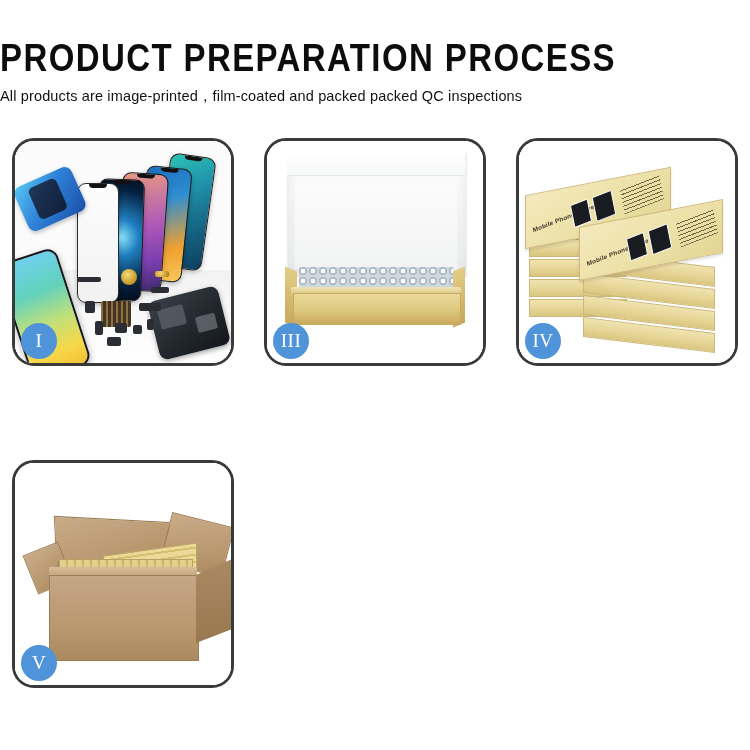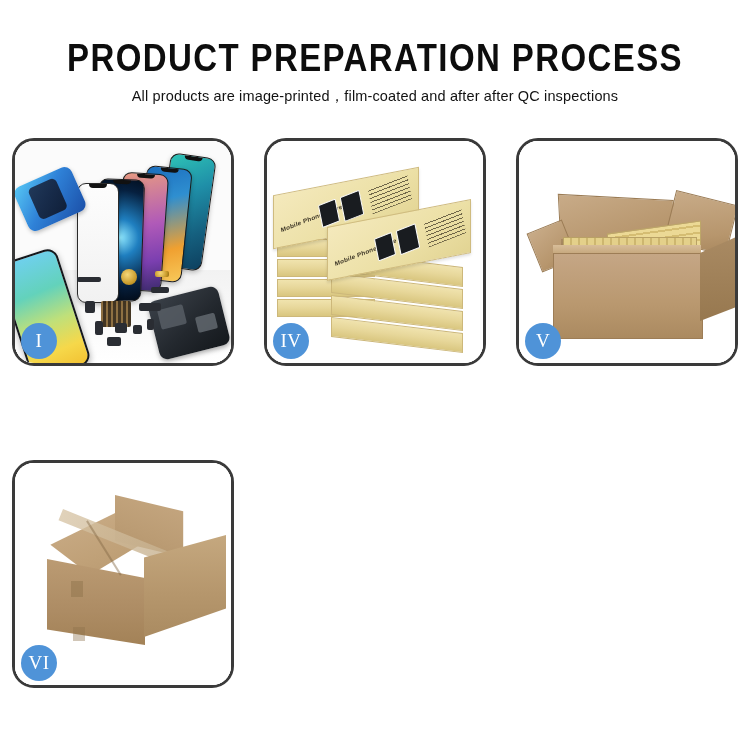--- a/index.html
+++ b/index.html
@@ -21,21 +21,20 @@
     height: 750px;
     background: #ffffff;
   }
 
   
   .header {
     position: absolute;
     top: 34px;
     left: 0;
     width: 750px;
-    text-align: center;
   }
   .title {
     font-family: "Liberation Sans", sans-serif;
     font-size: 33px;
     font-weight: 700;
     letter-spacing: 1.4px;
     color: #0d0d0d;
     line-height: 40px;
     white-space: nowrap;
     transform: scaleY(1.18);
@@ -364,21 +363,21 @@
     background:rgba(130,104,68,.45); transform: rotate(-32deg); transform-origin: top;
   }
 </style>
 </head>
 <body>
 
 <div class="page">
 
   <div class="header">
     <div class="title">PRODUCT PREPARATION PROCESS</div>
-    <div class="subtitle">All products are image-printed，film-coated and after after QC inspections</div>
+    <div class="subtitle">All products are image-printed，film-coated and packed packed QC inspections</div>
   </div>
 
   <div class="grid">
 
     <div class="panel">
       <div class="panel-inner">
         <div class="scene1">
           <div class="floor"></div>
 
           <div class="ph p5">
@@ -412,20 +411,35 @@
           <div class="prt" style="left:100px; top:182px; width:12px; height:10px;"></div>
           <div class="prt" style="left:118px; top:184px; width:9px; height:9px;"></div>
           <div class="prt" style="left:92px; top:196px; width:14px; height:9px;"></div>
           <div class="prt" style="left:132px; top:178px; width:7px; height:11px;"></div>
         </div>
       </div>
       <div class="badge">I</div>
     </div>
 
 
+    <div class="panel">
+      <div class="panel-inner">
+        <div class="scene3">
+          <div class="box3-lid"></div>
+          <div class="box3-lidfold"></div>
+          <div class="box3-foam"></div>
+          <div class="box3-bubbles"></div>
+          <div class="box3-sideL"></div>
+          <div class="box3-sideR"></div>
+          <div class="box3-rim"></div>
+          <div class="box3-front"></div>
+        </div>
+      </div>
+      <div class="badge">III</div>
+    </div>
 
     <div class="panel">
       <div class="panel-inner">
         <div class="scene4">
 
           <div class="stackbox" style="left:10px; top:98px;  width:96px; height:16px;"></div>
           <div class="stackbox" style="left:10px; top:118px; width:96px; height:16px;"></div>
           <div class="stackbox" style="left:10px; top:138px; width:96px; height:16px;"></div>
           <div class="stackbox" style="left:10px; top:158px; width:96px; height:16px;"></div>
 
@@ -463,30 +477,15 @@
           <div class="c5-contents2"></div>
           <div class="c5-contents"></div>
           <div class="c5-front-edge"></div>
           <div class="c5-body"></div>
           <div class="c5-right"></div>
         </div>
       </div>
       <div class="badge">V</div>
     </div>
 
-    <div class="panel">
-      <div class="panel-inner">
-        <div class="scene6">
-          <div class="c6-top"></div>
-          <div class="c6-topR"></div>
-          <div class="c6-tape"></div>
-          <div class="c6-front"></div>
-          <div class="c6-side"></div>
-          <div class="c6-tab1"></div>
-          <div class="c6-tab2"></div>
-          <div class="c6-seam"></div>
-        </div>
-      </div>
-      <div class="badge">VI</div>
-    </div>
 
   </div>
 </div>
 
 </body></html>

